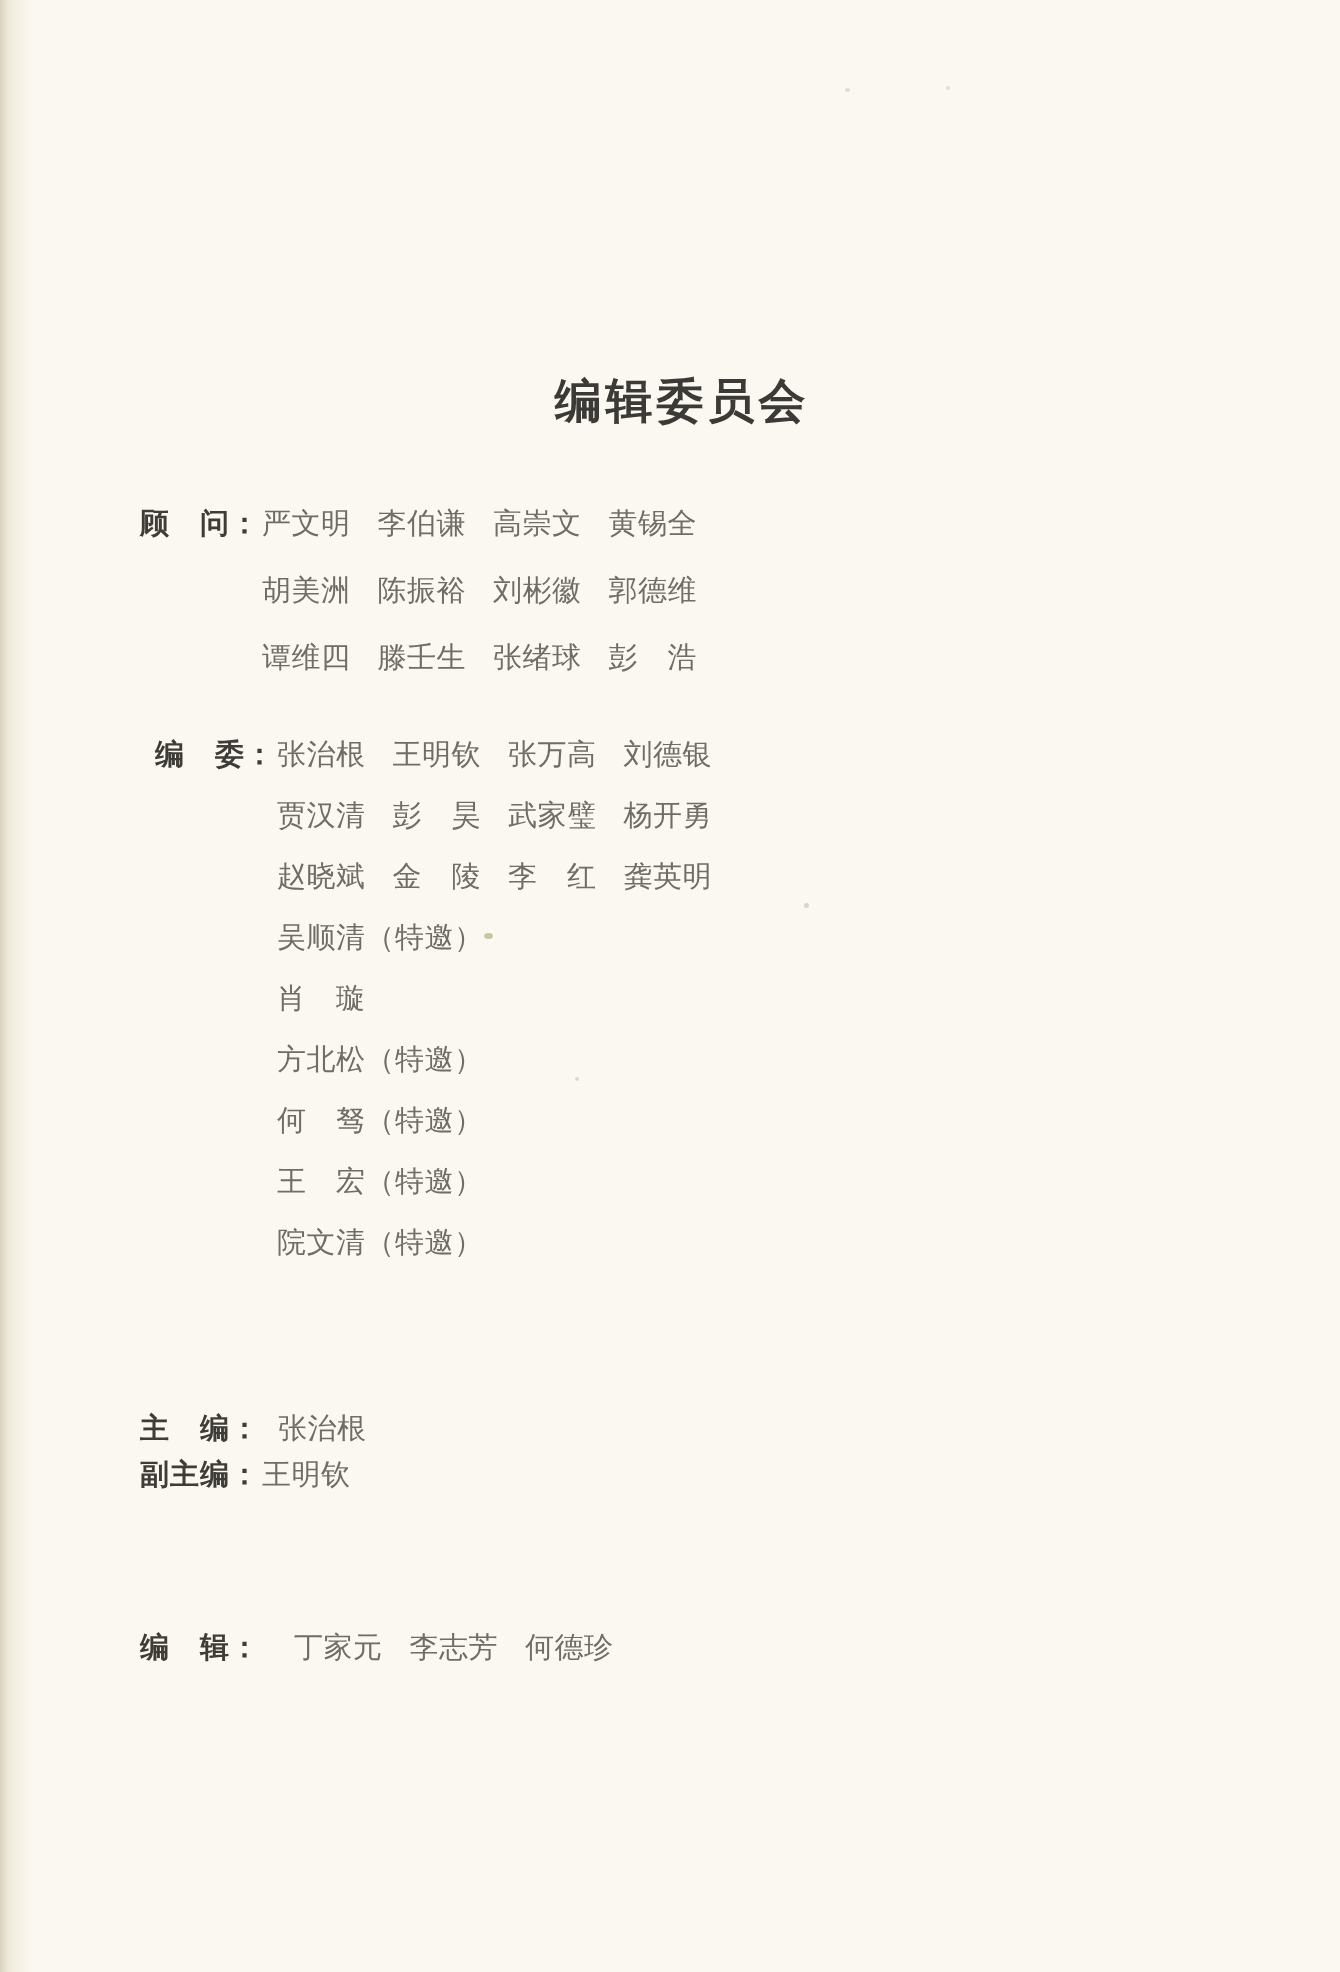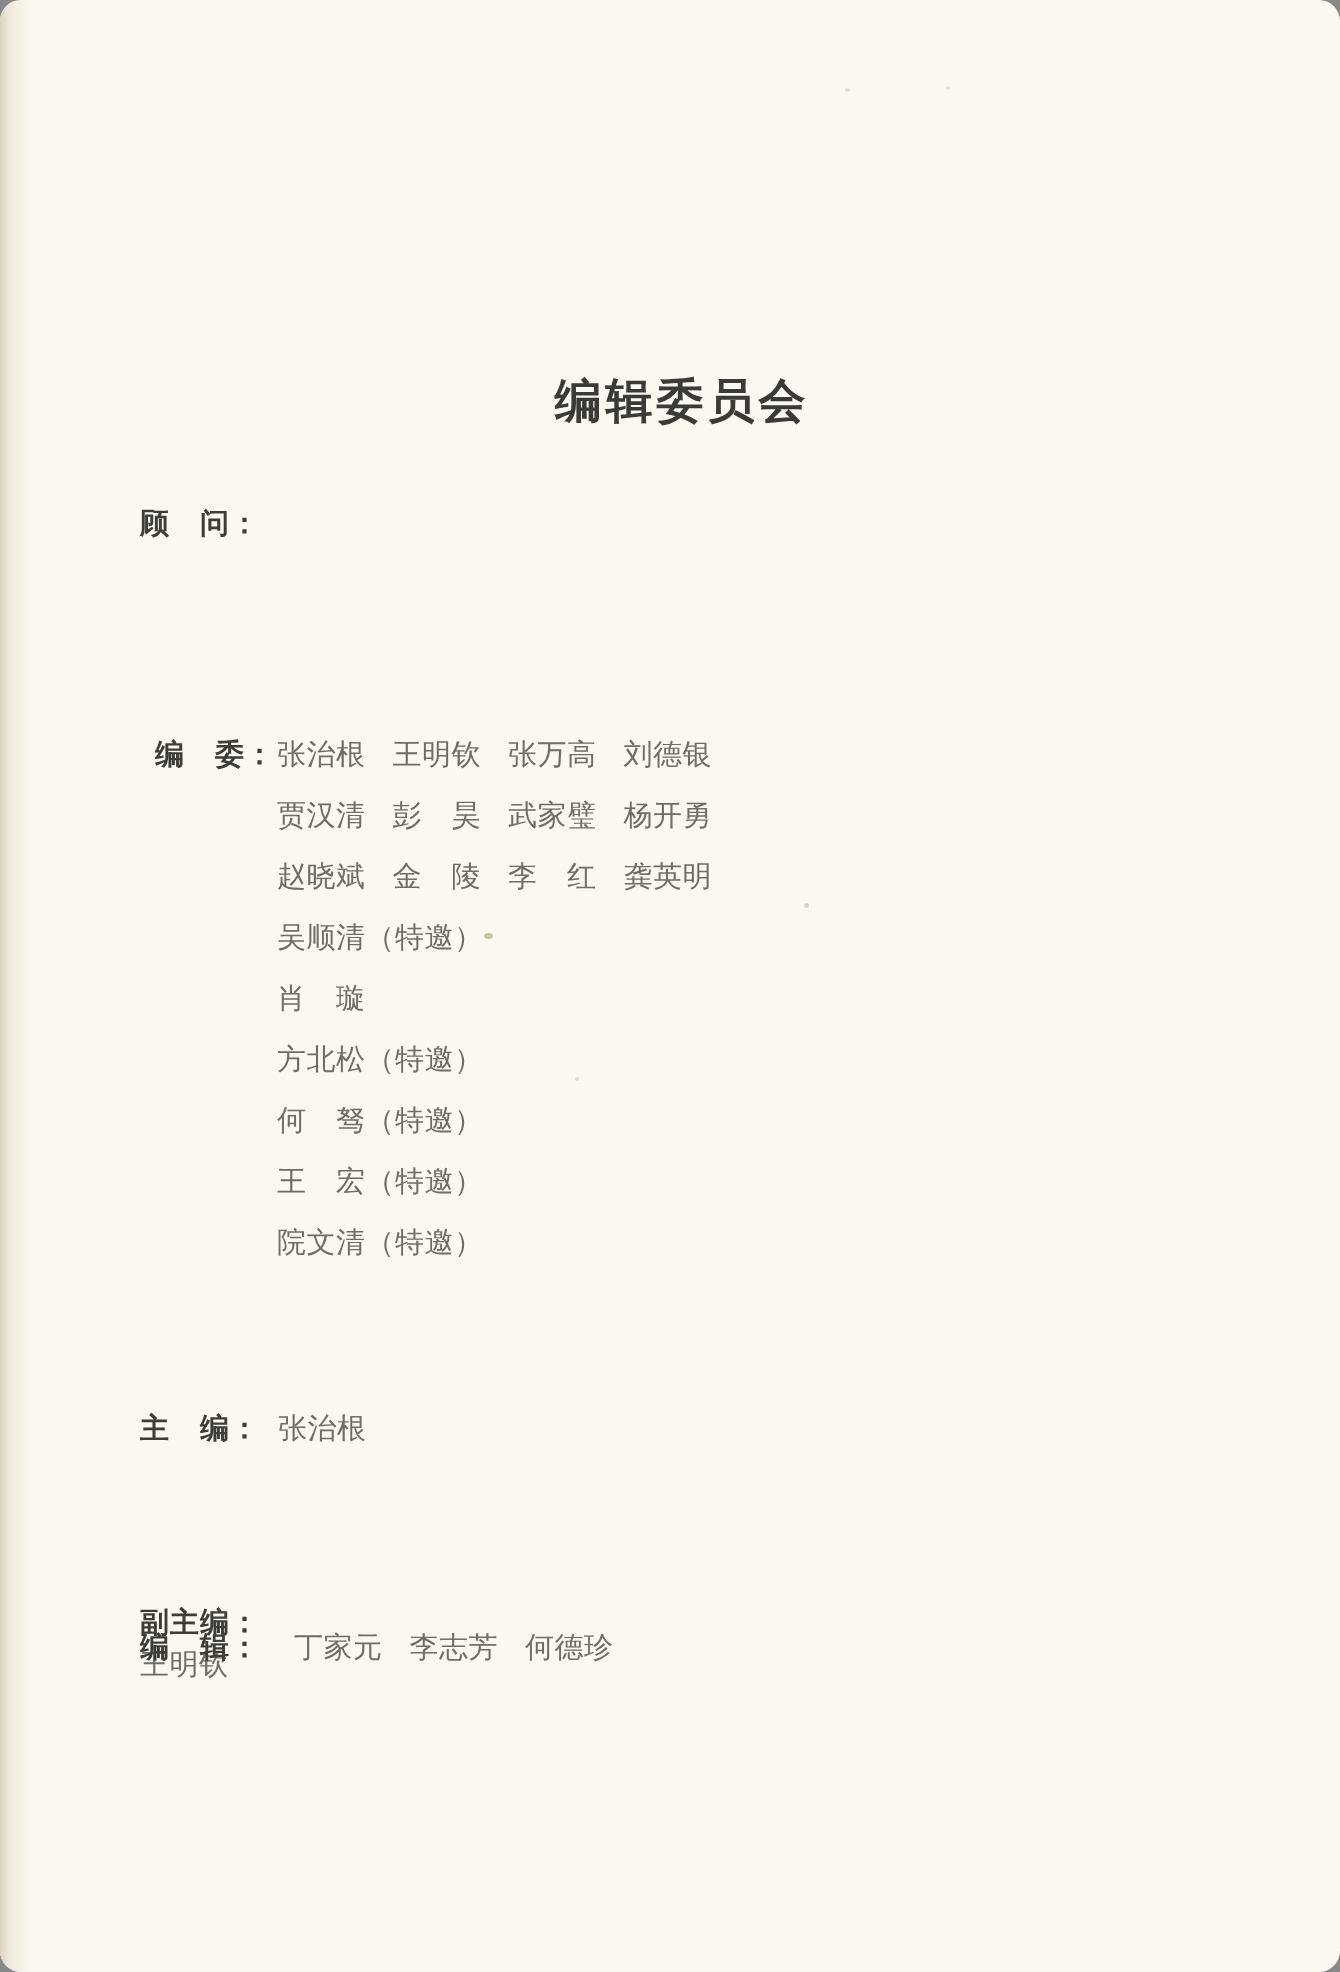--- a/index.html
+++ b/index.html
@@ -5,21 +5,20 @@
   html, body { margin: 0; padding: 0; }
   body { background: #888; }
   .page {
     position: relative;
     width: 1340px;
     height: 1972px;
     margin: 0 auto;
     background: #fbf8f1;
     overflow: hidden;
     font-family: "Liberation Serif", "DejaVu Serif", serif;
-    border-radius: 21px;
   }
   .edge-shadow {
     position: absolute;
     left: 0; top: 0; bottom: 0;
     width: 34px;
     background: linear-gradient(to right, #d9d2bf 0px, #efeadb 9px, rgba(251,248,241,0) 32px);
     pointer-events: none;
   }
   .page-title {
     position: absolute;
@@ -64,21 +63,21 @@
     letter-spacing: 0.5px;
   }
   .name:last-child { margin-right: 0; }
   
   .sec-0 { top: 492px; }
   .sec-0 .row, .sec-0 .label { line-height: 62px; }
   .sec-1 { top: 726px; margin-left: 15px; }
   .sec-1 .row, .sec-1 .label { line-height: 57px; }
   .sec-2 { top: 1407px; gap: 16px; }
   .sec-2 .row, .sec-2 .label { line-height: 42px; }
-  .sec-3 { top: 1601px; flex-direction: column; }
+  .sec-3 { top: 1453px; }
   .sec-3 .row, .sec-3 .label { line-height: 42px; }
   .sec-4 { top: 1626px; gap: 32px; }
   .sec-4 .row, .sec-4 .label { line-height: 42px; }
   
   .speck {
     position: absolute;
     border-radius: 50%;
     pointer-events: none;
   }
   .speck-green { left: 484px; top: 933px; width: 9px; height: 6px; background: #bcbd93; opacity: 0.85; }
@@ -91,20 +90,25 @@
 <body>
 
 <div class="page">
   <div class="edge-shadow"></div>
 
   <h1 class="page-title">编辑委员会</h1>
 
   <div>
       <div class="section sec-0">
         <span class="label">顾　问：</span>
+        <div class="rows">
+          <div class="row"><span class="name">严文明</span><span class="name">李伯谦</span><span class="name">高崇文</span><span class="name">黄锡全</span></div>
+          <div class="row"><span class="name">胡美洲</span><span class="name">陈振裕</span><span class="name">刘彬徽</span><span class="name">郭德维</span></div>
+          <div class="row"><span class="name">谭维四</span><span class="name">滕壬生</span><span class="name">张绪球</span><span class="name">彭　浩</span></div>
+        </div>
       </div>
       <div class="section sec-1">
         <span class="label">编　委：</span>
         <div class="rows">
           <div class="row"><span class="name">张治根</span><span class="name">王明钦</span><span class="name">张万高</span><span class="name">刘德银</span></div>
           <div class="row"><span class="name">贾汉清</span><span class="name">彭　昊</span><span class="name">武家璧</span><span class="name">杨开勇</span></div>
           <div class="row"><span class="name">赵晓斌</span><span class="name">金　陵</span><span class="name">李　红</span><span class="name">龚英明</span></div>
           <div class="row"><span class="name">吴顺清（特邀）</span></div>
           <div class="row"><span class="name">肖　璇</span></div>
           <div class="row"><span class="name">方北松（特邀）</span></div>

